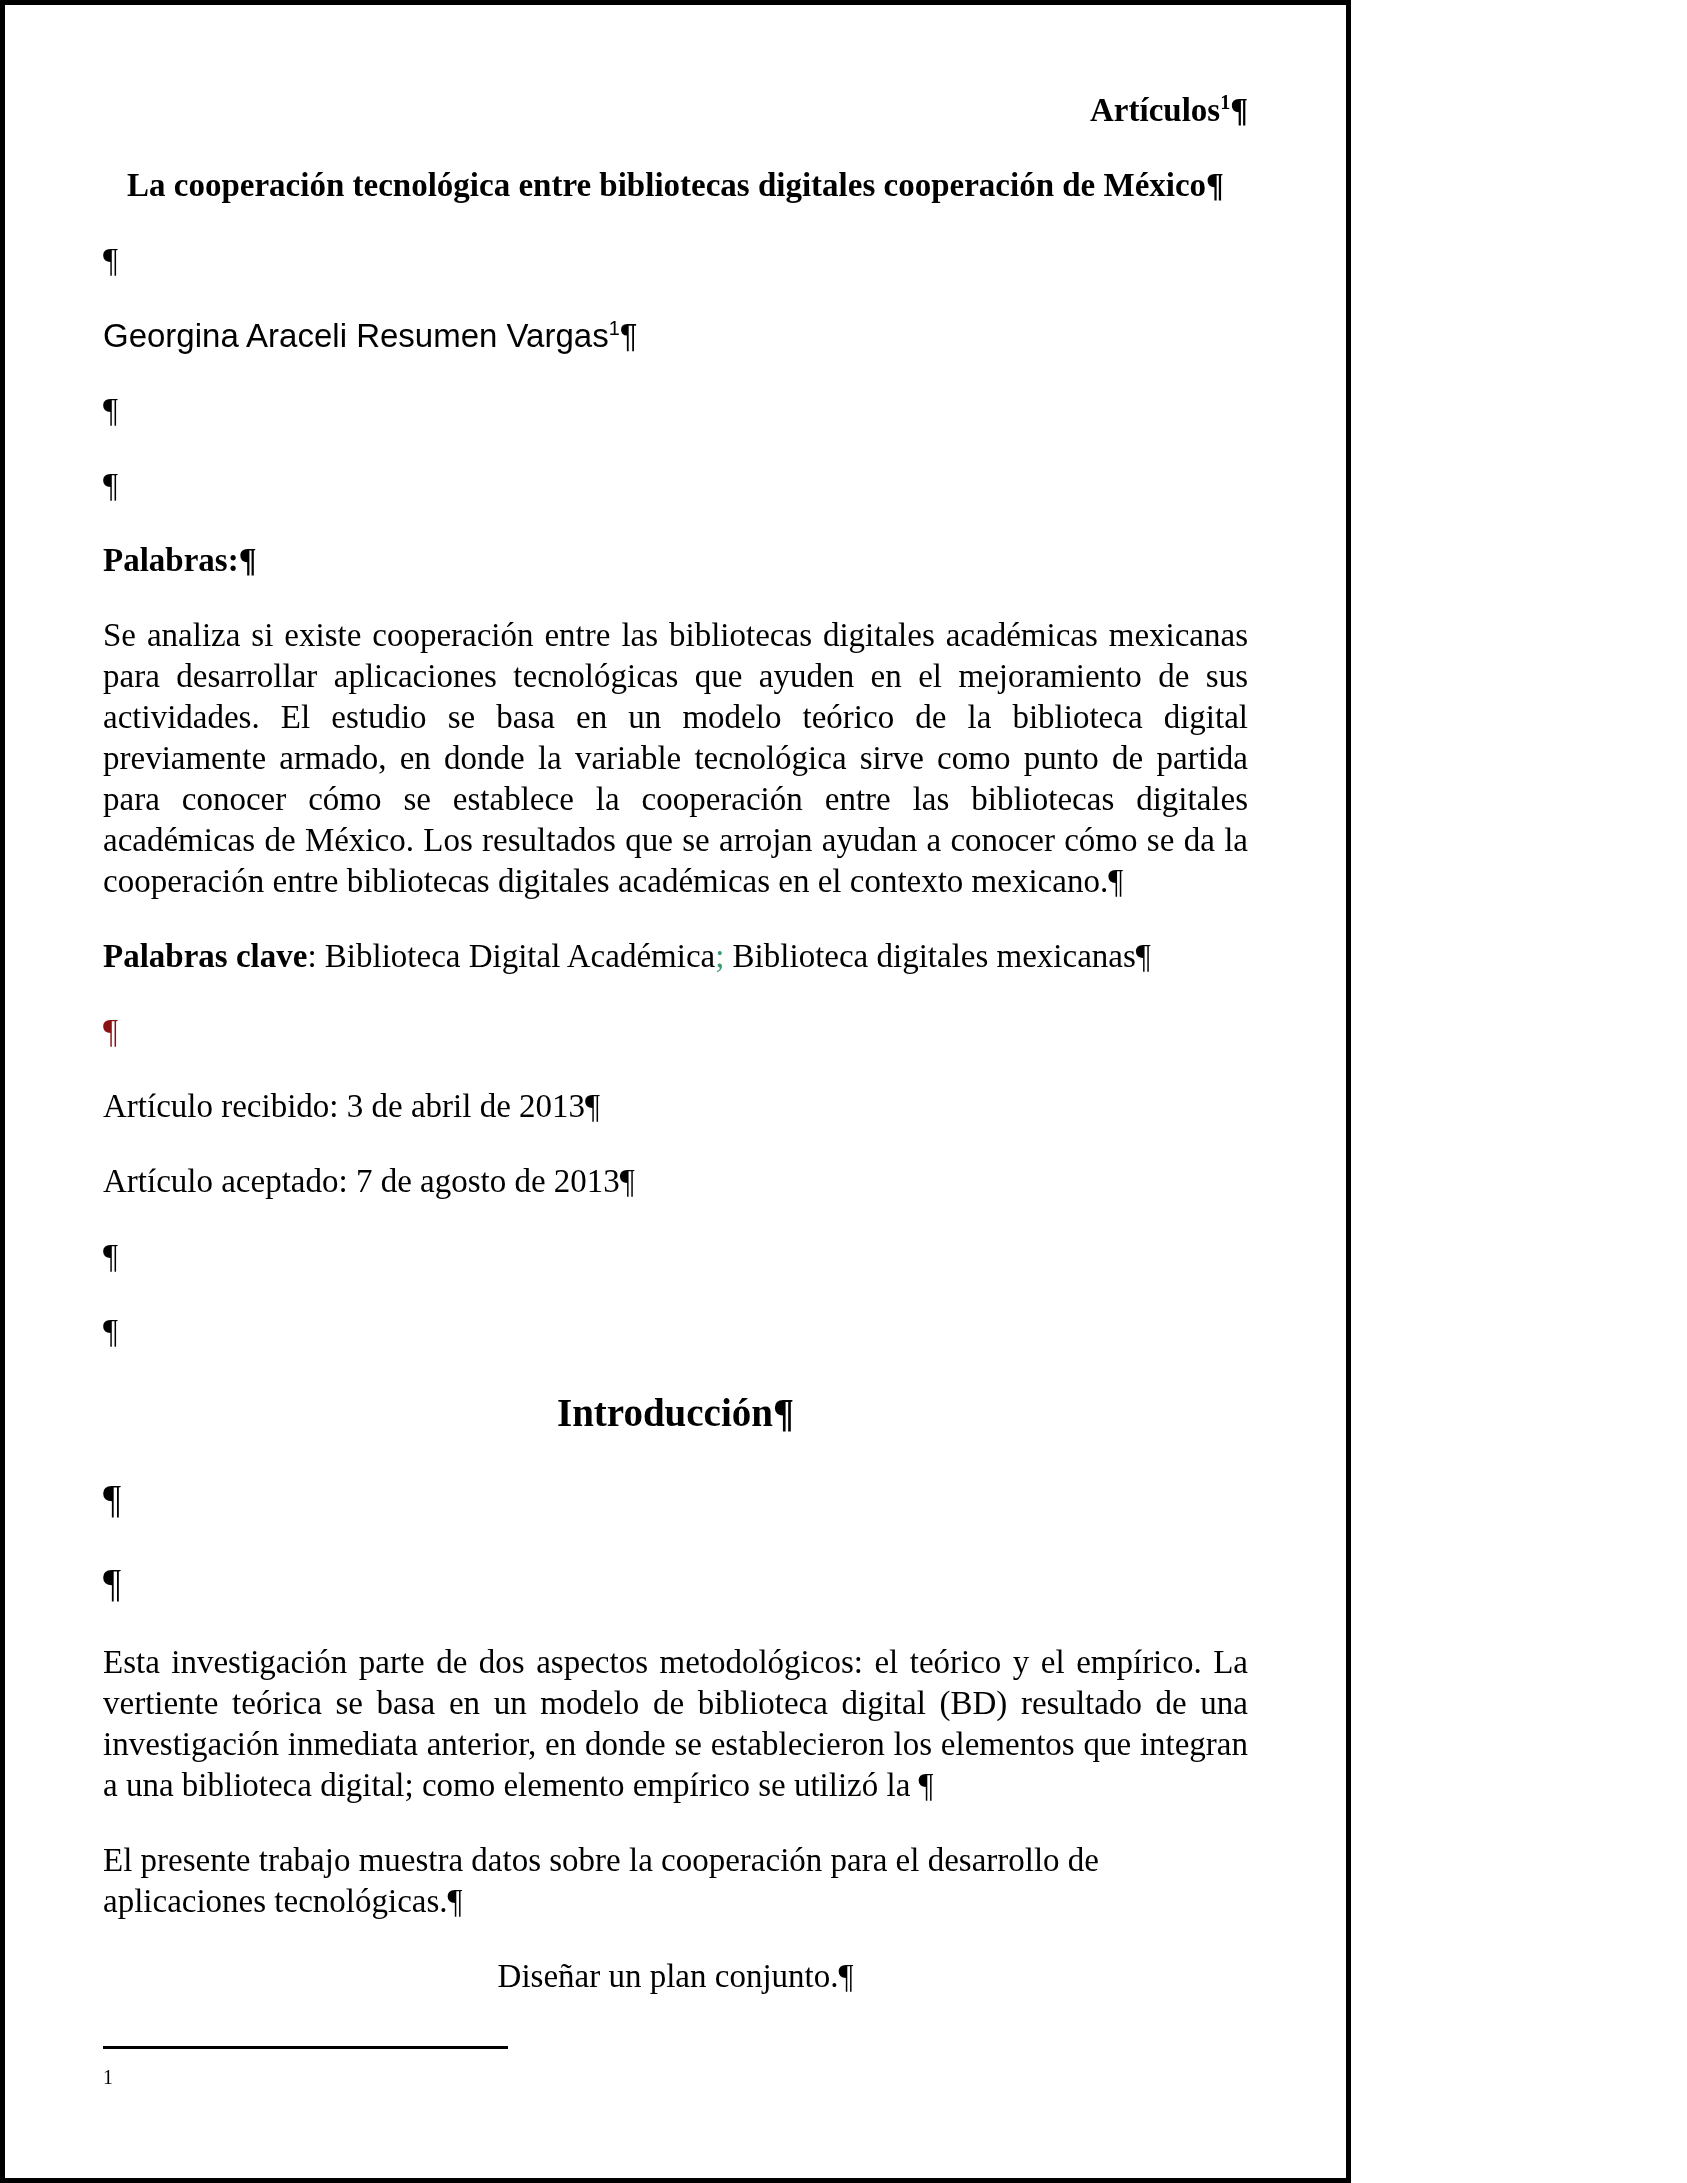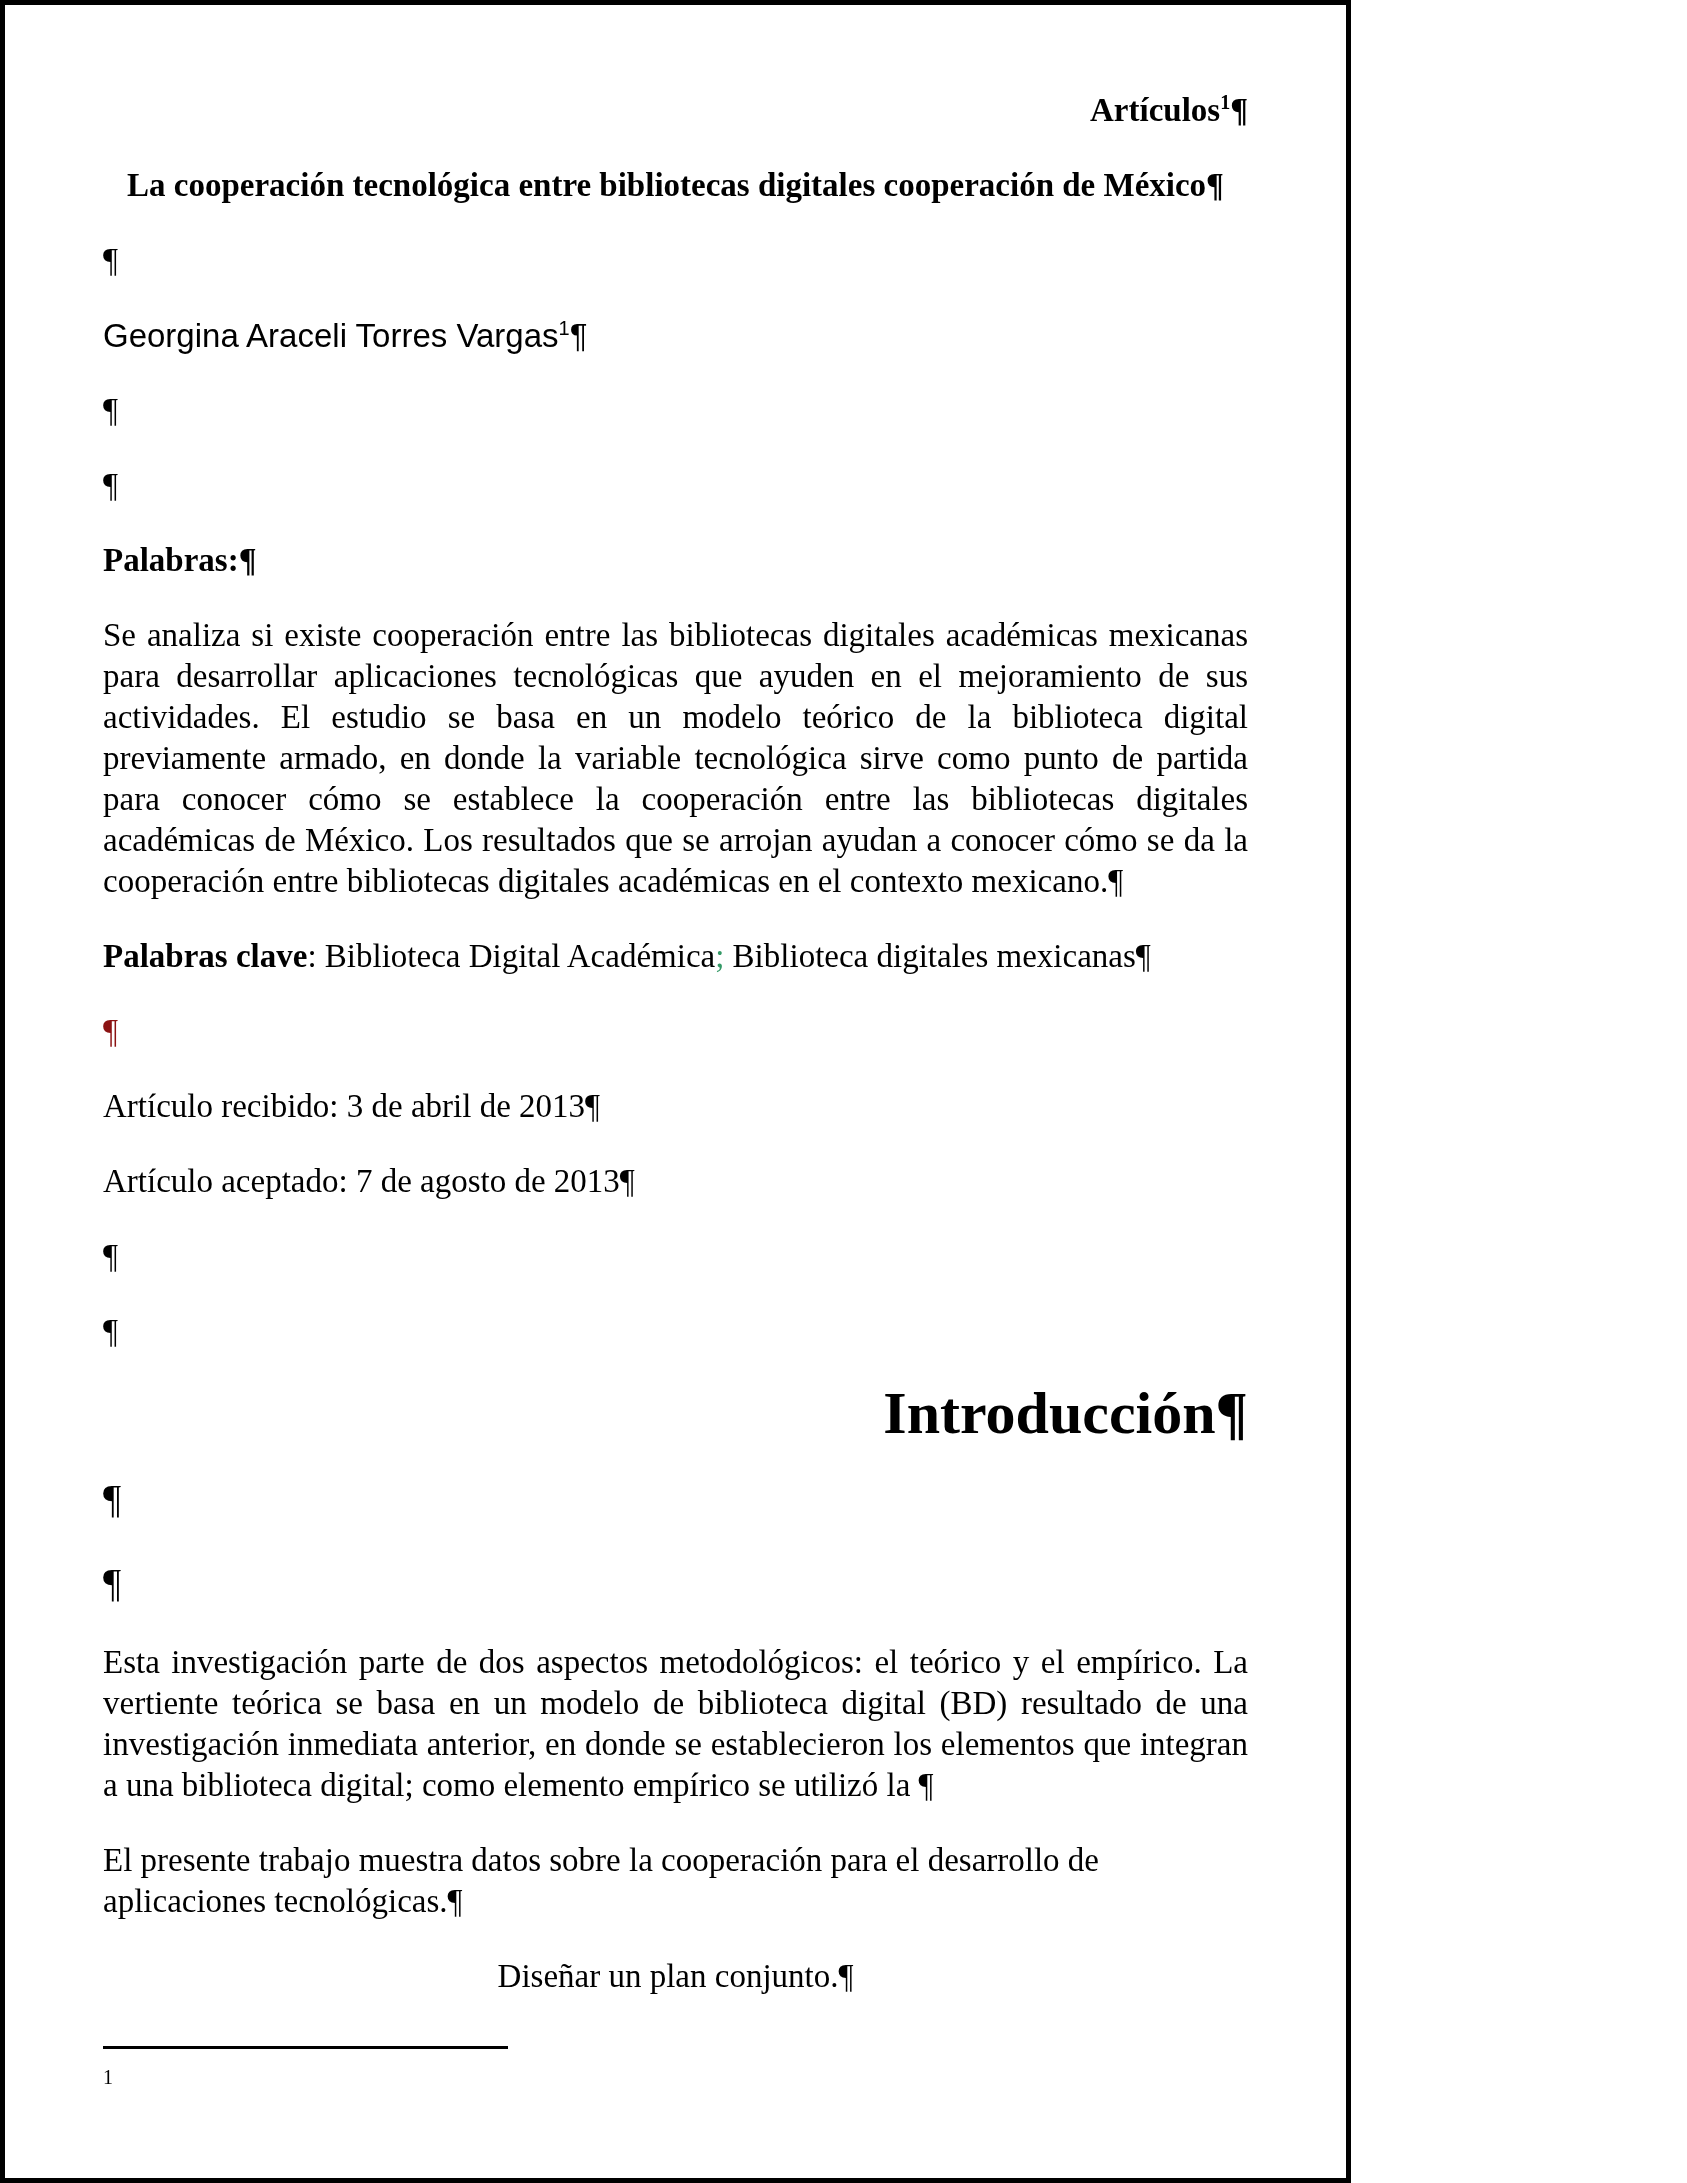--- a/index.html
+++ b/index.html
@@ -17,40 +17,40 @@
     overflow: hidden;
   }
   .para { margin: 0 0 34px 0; line-height: 41px; }
   .right   { text-align: right; }
   .center  { text-align: center; }
   .justify { text-align: justify; }
   .bold    { font-weight: bold; }
   .sans    { font-family: "Liberation Sans", sans-serif; }
   .affil   { font-size: 30px; }
   .sup     { vertical-align: super; font-size: 20px; line-height: 0; }
-  .heading { font-size: 60px; line-height: 54px; font-weight: bold; text-align: right; margin: 0 0 34px 0; }
+  .heading { font-size: 39px; line-height: 54px; font-weight: bold; text-align: center; margin: 0 0 34px 0; }
   .big-mark { font-size: 40px; line-height: 50px; }
   .red-mark { color: #8B1212; }
   .green-semicolon { color: #339966; }
   .footnote-area { position: absolute; left: 98px; top: 2041px; }
   .footnote-rule { width: 405px; height: 3.3px; background: #000000; }
   .footnote-marker { display: block; margin-top: 17px; font-size: 20px; line-height: 22.5px; }
 </style>
 </head>
 <body>
 
 <div class="page">
 
   <p class="para right bold"><span>Artículos</span><span class="sup">1</span><span>¶</span></p>
 
   <p class="para center bold"><span>La cooperación tecnológica entre bibliotecas digitales cooperación de México</span><span>¶</span></p>
 
   <p class="para"><span>¶</span></p>
 
-  <p class="para sans"><span>Georgina Araceli Torres Vargas</span><span class="sup">1</span><span>¶</span></p>
+  <p class="para sans"><span>Georgina Araceli Resumen Vargas</span><span class="sup">1</span><span>¶</span></p>
 
   <p class="para"><span>¶</span></p>
 
 
   <p class="para"><span>¶</span></p>
 
   <p class="para bold"><span>Palabras:</span><span>¶</span></p>
 
   <p class="para justify"><span>Se analiza si existe cooperación entre las bibliotecas digitales académicas mexicanas para desarrollar aplicaciones tecnológicas que ayuden en el mejoramiento de sus actividades. El estudio se basa en un modelo teórico de la biblioteca digital previamente armado, en donde la variable tecnológica sirve como punto de partida para conocer cómo se establece la cooperación entre las bibliotecas digitales académicas de México. Los resultados que se arrojan ayudan a conocer cómo se da la cooperación entre bibliotecas digitales académicas en el contexto mexicano.</span><span>¶</span></p>
 

